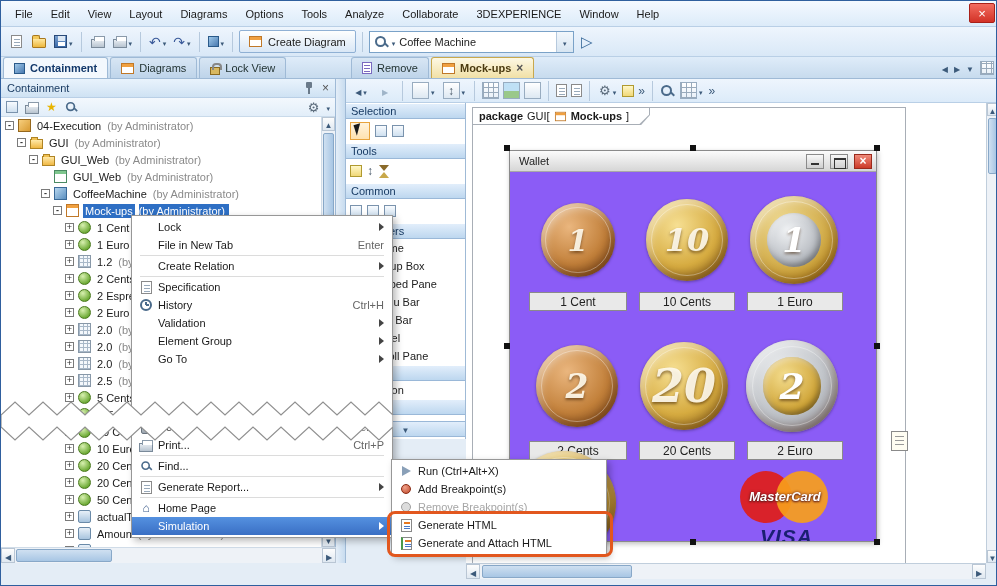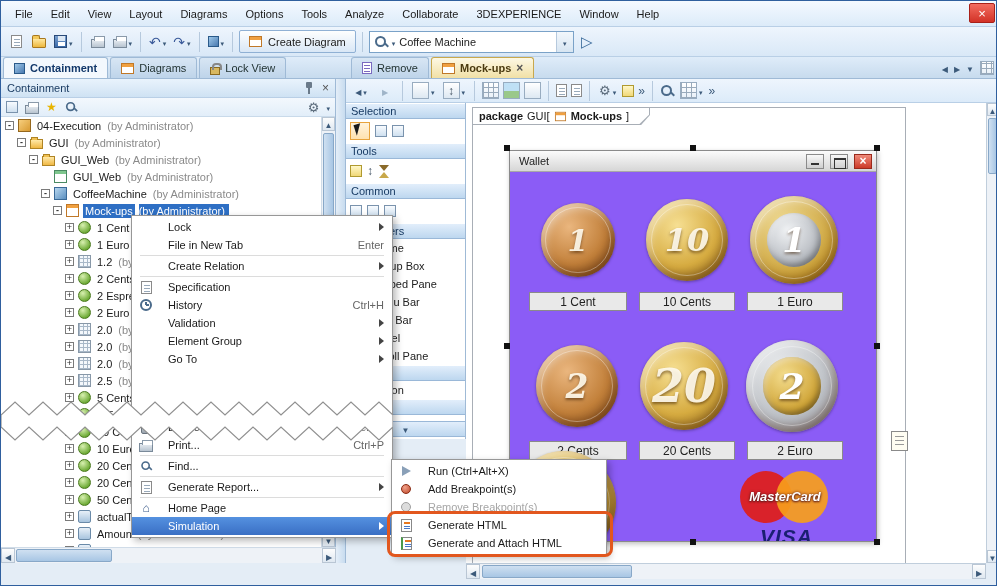--- a/index.html
+++ b/index.html
@@ -209,21 +209,21 @@
   .mcard { position:absolute; left:228px; top:318px; width:110px; height:56px; }
   .mcard .c1 { position:absolute; left:2px; top:2px; width:52px; height:52px; border-radius:50%; background:#d9222a; }
   .mcard .c2 { position:absolute; left:38px; top:2px; width:52px; height:52px; border-radius:50%; background:#f79e1b; opacity:.92; }
   .mcard .mctext { position:absolute; left:0; top:20px; width:94px; text-align:center; font-style:italic; font-weight:bold;
     color:#fff; font-size:13px; text-shadow:0 1px 2px #5a1a1a, 0 0 3px #5a1a1a; }
   .visa { position:absolute; left:250px; top:374px; font-size:21px; font-weight:bold; font-style:italic; color:#1a1f71; letter-spacing:1px; }
 
   
   .menu { position:absolute; left:130px; top:214px; width:262px; background:#fff; border:1px solid #979797;
     box-shadow:3px 3px 7px rgba(0,0,0,.28); padding:2px 0; z-index:50; }
-  .mi { height:18px; display:flex; align-items:center; gap:14px; padding:0 8px 0 6px; }
+  .mi { height:18px; display:flex; align-items:center; gap:4px; padding:0 8px 0 6px; }
   .mi .mic { width:16px; flex:none; display:flex; justify-content:center; align-items:center; }
   .mi .msc { margin-left:auto; color:#666; }
   .mi .arr { margin-left:auto; width:0; height:0; border-left:5px solid #444; border-top:4px solid transparent; border-bottom:4px solid transparent; }
   .mi.hl { background:linear-gradient(#5591e0,#3a6fc4); color:#fff; }
   .mi.hl .arr { border-left-color:#fff; }
   .mi.dis { color:#a6a6a6; }
   .msep { height:1px; background:#dcdcdc; margin:1px 8px; }
   .mtear { height:50px; }
   .submenu { position:absolute; left:390px; top:458px; width:216px; background:#fff; border:1px solid #979797;
     box-shadow:3px 3px 7px rgba(0,0,0,.28); padding:2px 0; z-index:70; }

